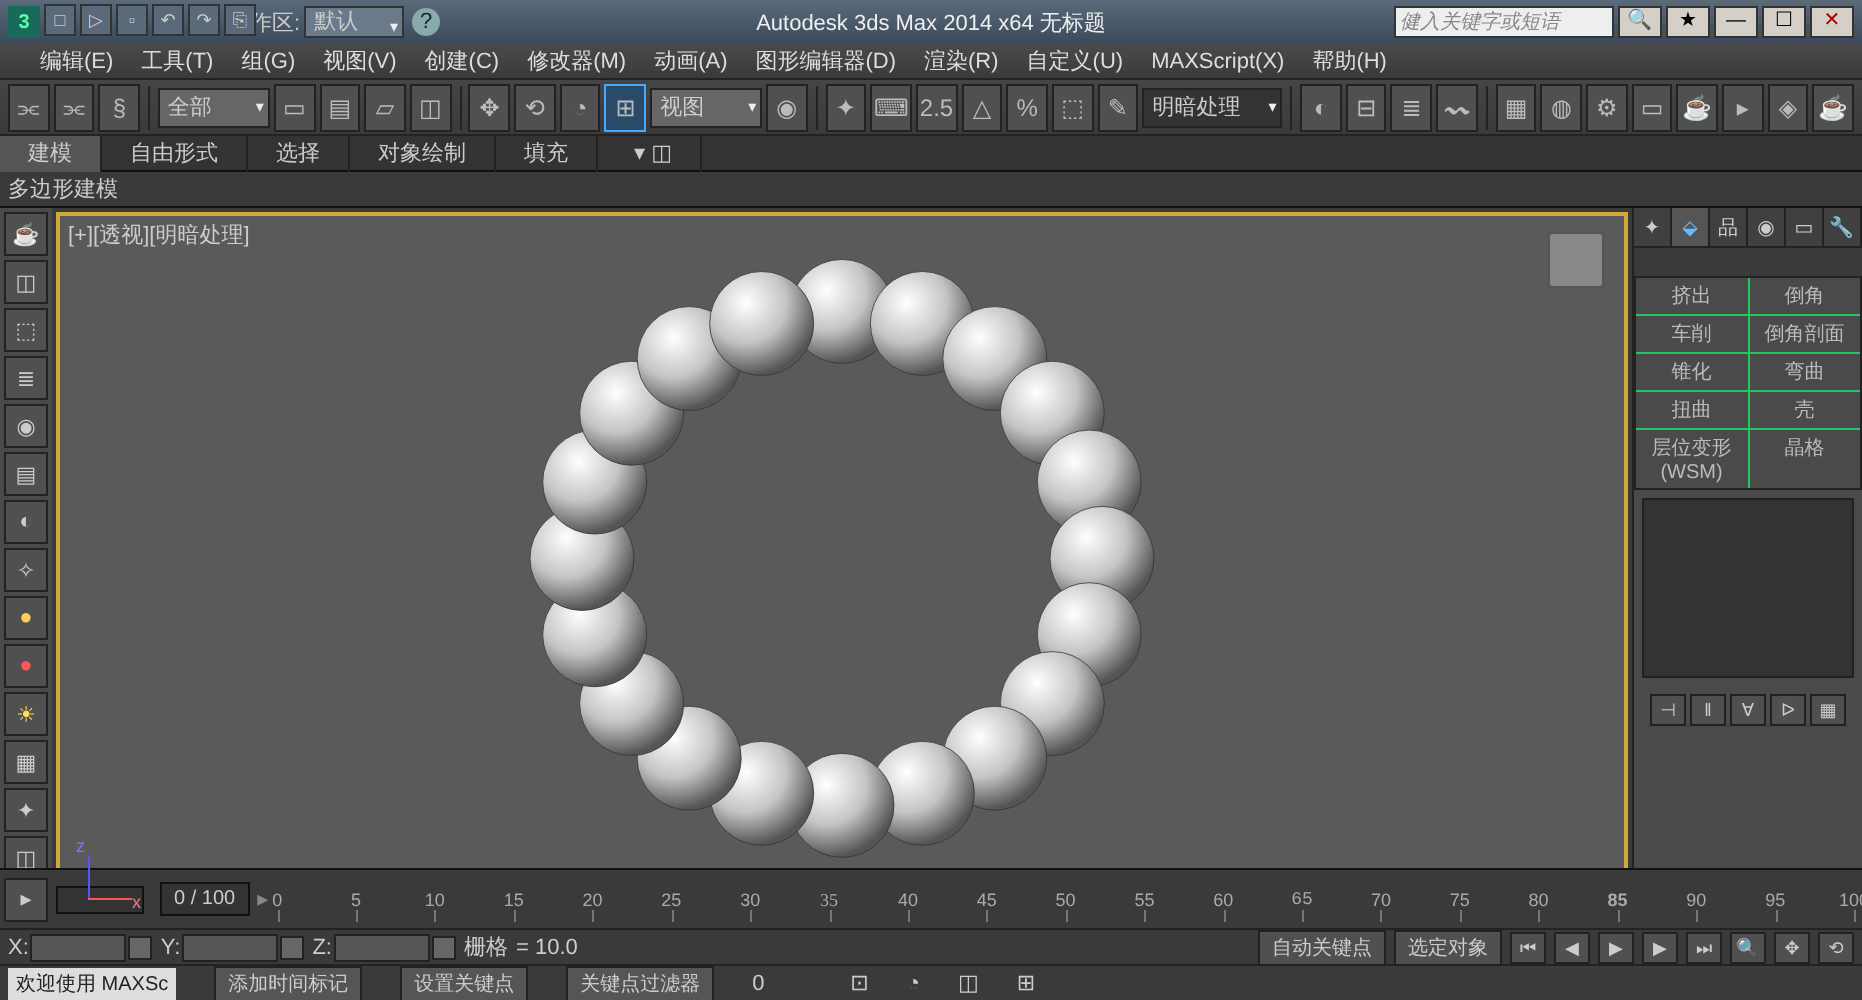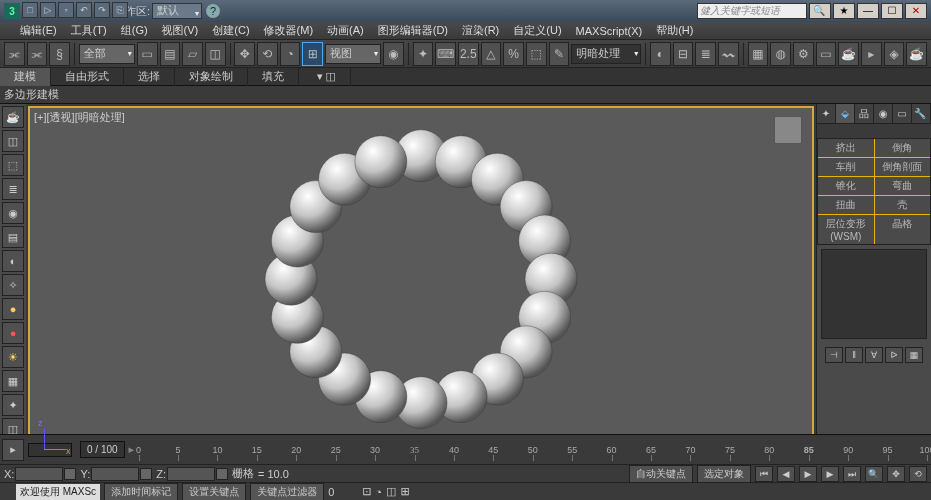--- a/index.html
+++ b/index.html
@@ -42,41 +42,41 @@
 .axis .zt{position:absolute;color:#77f;bottom:28px;left:0;font-size:9px}
 .axis .xt{position:absolute;color:#f77;bottom:0;left:28px;font-size:9px}
 .cube{position:absolute;top:8px;right:10px;width:28px;height:28px;background:#888;border:1px solid #555;border-radius:2px;z-index:2}
 .rightpanel{width:115px;background:#4a4a4a;border-left:1px solid #222;display:flex;flex-direction:column}
 .rtabs{height:20px;display:flex;border-bottom:1px solid #222}
 .rtico{flex:1;background:#404040;border-right:1px solid #222;display:flex;align-items:center;justify-content:center;font-size:10px}
 .rtico.active{background:#555}
 .rhead{background:#5a5a5a;padding:2px 4px;font-size:11px;display:flex;align-items:center;border-bottom:1px solid #222}
 .rhead .sq{width:10px;height:10px;background:#333;border:1px solid #666;margin-left:auto}
 .rlist{background:#3a3a3a;padding:4px;height:14px}
-.rgrid{display:grid;grid-template-columns:1fr 1fr;gap:1px;background:#eab308;border:1px solid #222}
+.rgrid{display:grid;grid-template-columns:1fr 1fr;gap:1px;background:#22c55e;border:1px solid #222}
 .rcell{background:#4a4a4a;padding:2px 3px;text-align:center;font-size:10px;color:#bbb}
 .rpreview{height:90px;background:#333;border:1px solid #222;margin:4px}
 .rplay{display:flex;justify-content:center;gap:2px;padding:4px}
 .rpb{width:18px;height:16px;background:#505050;border:1px solid #222;text-align:center;line-height:14px;font-size:9px}
 .bottom{position:absolute;bottom:0;left:0;right:0}
 .timeline-area{height:30px;background:#3a3a3a;display:flex;align-items:center;border-top:1px solid #111}
 .tlbtn{width:22px;height:22px;background:#505050;border:1px solid #222;margin-left:2px;display:flex;align-items:center;justify-content:center}
 .slider-track{height:14px;background:#333;border:1px solid #111;margin:0 4px;width:44px;position:relative}
 .frame-readout{background:#333;border:1px solid #111;padding:2px 6px;font-size:10px;margin:0 4px}
 .ruler{flex:1;height:22px;position:relative;background:#3a3a3a;margin-right:4px}
 .ruler .tick{position:absolute;bottom:0;width:1px;height:6px;background:#777}
 .ruler .tlabel{position:absolute;bottom:6px;font-size:9px;color:#aaa;transform:translateX(-50%)}
 .status{height:18px;background:#3a3a3a;display:flex;align-items:center;border-top:1px solid #222;gap:4px;padding:0 4px}
 .status .prompt{background:#222;flex:1;padding:2px 4px;font-size:10px;color:#ccc;max-width:290px}
 .status .coord{display:flex;align-items:center;gap:1px;font-size:10px}
 .status .cbox{background:#555;border:1px solid #222;width:48px;height:14px;padding:0 2px}
 .status .lock{width:12px;height:12px;background:#666;border:1px solid #222}
 .status .kbtn{background:#505050;border:1px solid #222;padding:1px 6px;font-size:10px}
 .status .navbtn{width:18px;height:16px;background:#505050;border:1px solid #222;text-align:center;line-height:14px;font-size:9px}
-.status2{height:18px;background:#3a3a3a;display:flex;align-items:center;border-top:1px solid #222;gap:4px;padding:0 16px}
+.status2{height:18px;background:#3a3a3a;display:flex;align-items:center;border-top:1px solid #222;gap:19px;padding:0 4px}
 .status2 .wel{background:#ddd;color:#222;padding:1px 4px;font-size:10px}
 .status2 .hint{flex:1;background:#222;padding:2px 4px;font-size:10px;color:#ccc}
 .status2 .tag{background:#555;border:1px solid #222;padding:1px 6px;font-size:10px}
 .beads{position:absolute;top:50%;left:50%;transform:translate(-50%,-52%)}
 </style>
 </head>
 <body>
 
 <div class="titlebar">
   <div class="logo">3</div>
@@ -86,20 +86,21 @@
     <div class="qb">▫</div>
     <div class="qb">↶</div>
     <div class="qb">↷</div>
     <div class="qb">⎘</div>
   </div>
   <span class="ws-label">工作区:</span>
   <div class="ws-sel">
       <span>默认</span>
     </div>
   <div class="help">?</div>
+  <div class="title">Autodesk 3ds Max 2014 x64   无标题</div>
   <div class="right">
     <div class="search"><span>健入关键字或短语</span></div>
     <div class="winbtn">🔍</div>
     <div class="winbtn">★</div>
     <div class="winbtn">—</div>
     <div class="winbtn">☐</div>
     <div class="winbtn" style="color:#a00">✕</div>
   </div>
 </div>
 
@@ -300,21 +301,21 @@
         <div class="tlabel" style="left: 40%;">40</div>
         <div class="tick" style="left: 45%;"></div>
         <div class="tlabel" style="left: 45%;">45</div>
         <div class="tick" style="left: 50%;"></div>
         <div class="tlabel" style="left: 50%;">50</div>
         <div class="tick" style="left: 55%;"></div>
         <div class="tlabel" style="left: 55%;">55</div>
         <div class="tick" style="left: 60%;"></div>
         <div class="tlabel" style="left: 60%;">60</div>
         <div class="tick" style="left: 65%;"></div>
-        <div class="tlabel" style="left: 65%;">65</div>
+        <div class="tlabel" style="left: 65%; font-family: Liberation Mono, monospace;">65</div>
         <div class="tick" style="left: 70%;"></div>
         <div class="tlabel" style="left: 70%;">70</div>
         <div class="tick" style="left: 75%;"></div>
         <div class="tlabel" style="left: 75%;">75</div>
         <div class="tick" style="left: 80%;"></div>
         <div class="tlabel" style="left: 80%;">80</div>
         <div class="tick" style="left: 85%;"></div>
         <div class="tlabel" style="left: 85%; font-weight: bold;">85</div>
         <div class="tick" style="left: 90%;"></div>
         <div class="tlabel" style="left: 90%;">90</div>

